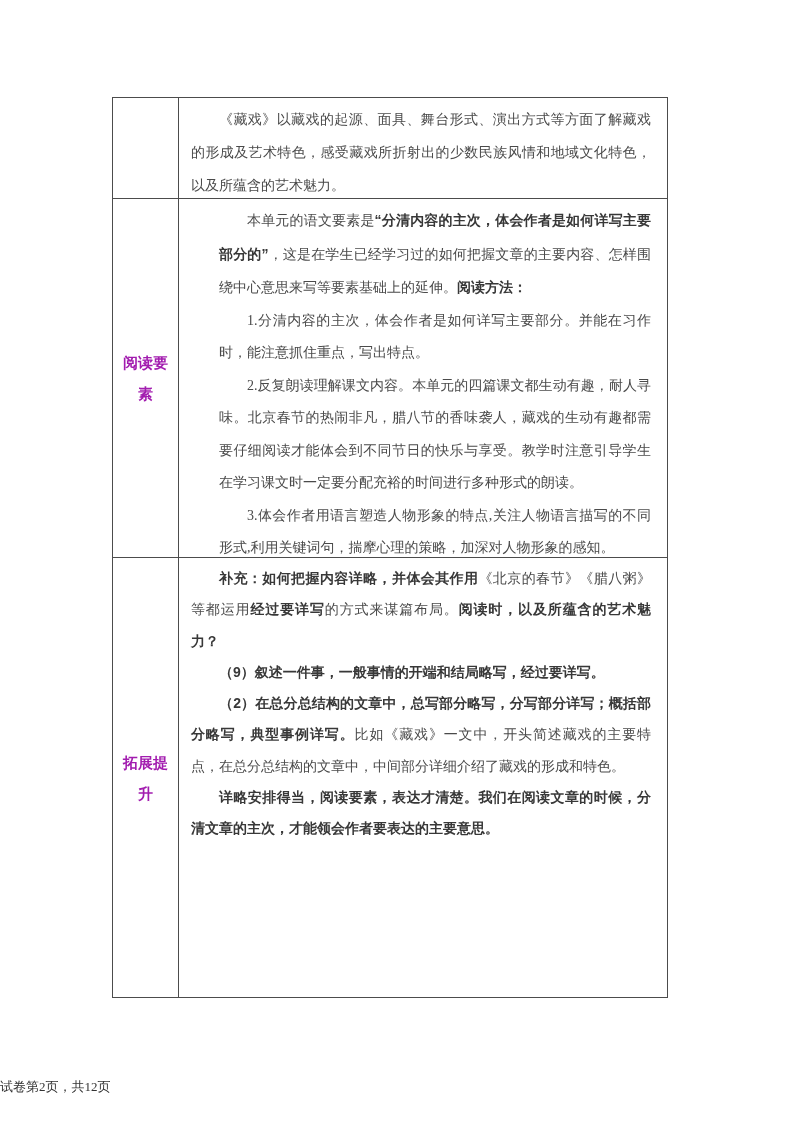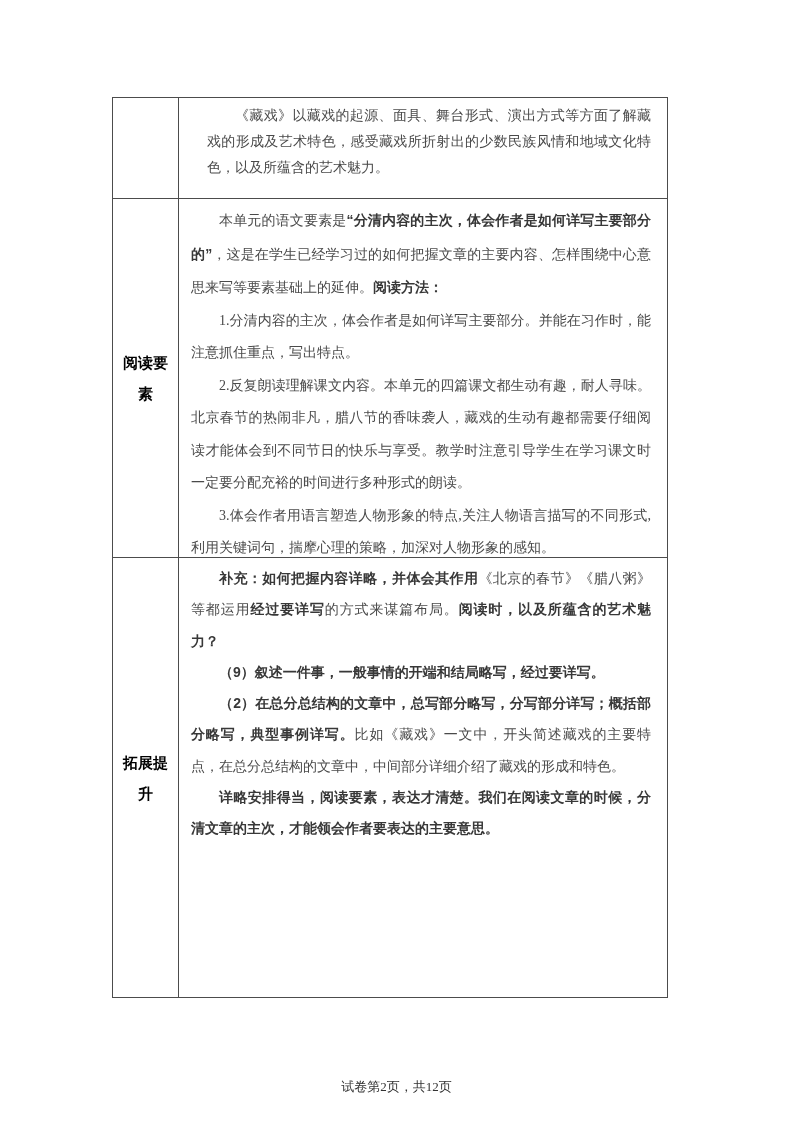--- a/index.html
+++ b/index.html
@@ -43,59 +43,58 @@
     align-items: center;
     justify-content: center;
   }
   .label-text {
     width: 3em;
     text-align: center;
     font-family: "Liberation Sans", sans-serif;
     font-weight: bold;
     font-size: 15px;
     line-height: 31px;
-    color: #000000;
+    color: #a21caf;
     word-break: break-all;
   }
   .cell-body {
     flex: 1 1 auto;
     box-sizing: border-box;
     padding: 5px 16px 0 12px;
     overflow: hidden;
   }
   .cell-body p {
     margin: 0;
     text-indent: 2em;
     text-align: justify;
     word-break: break-all;
     font-size: 14px;
     color: #474747;
   }
-  .row-1 .cell-body p { line-height: 26px; margin-left: 16px; }
-  .row-2 .cell-body p { line-height: 32.5px; }
+  .row-1 .cell-body p { line-height: 33px; }
+  .row-2 .cell-body p { line-height: 32.5px; margin-left: 28px; }
   .row-3 .cell-body p { line-height: 31.3px; }
   .kai {
     font-family: "Liberation Serif", serif;
     color: #4a4a4a;
   }
   .song {
     font-family: "Liberation Serif", serif;
     color: #4a4a4a;
   }
   .hei {
     font-family: "Liberation Sans", sans-serif;
     font-weight: bold;
     color: #383838;
   }
   .footer {
     position: absolute;
     left: 0;
     right: 0;
     top: 1078px;
-    text-align: center;
     font-family: "Liberation Serif", serif;
     font-size: 13px;
     color: #333333;
   }
 </style>
 </head>
 <body>
 
 <div class="page">
 

